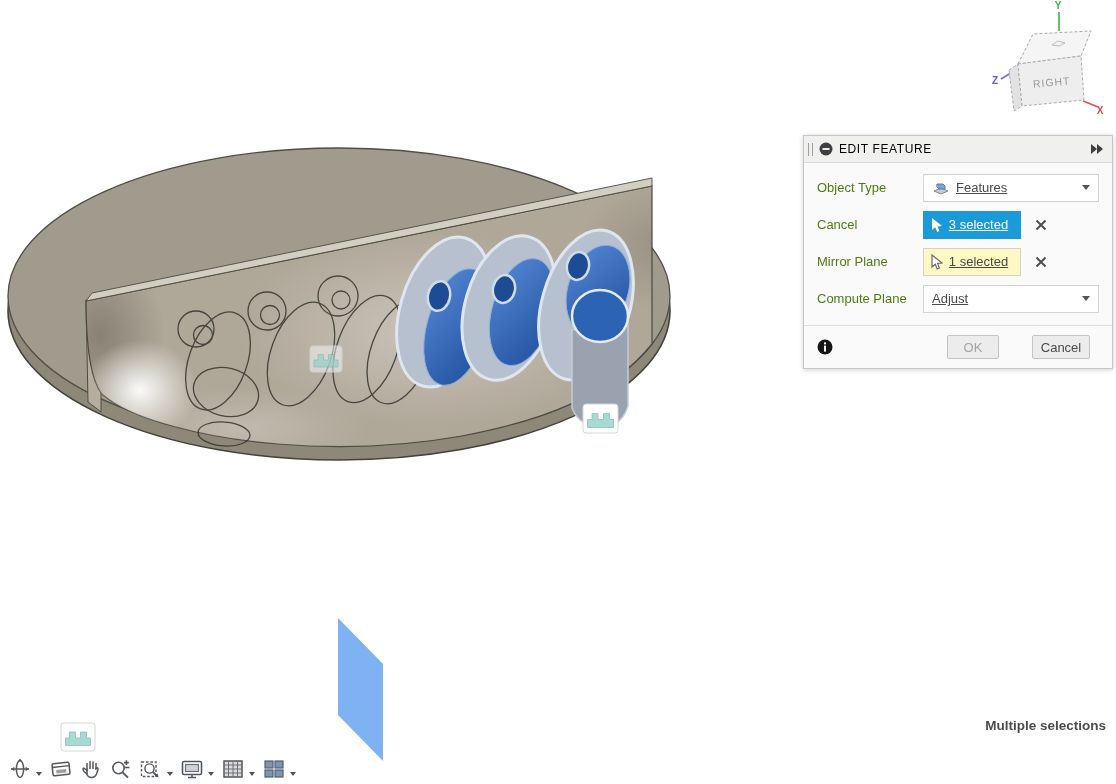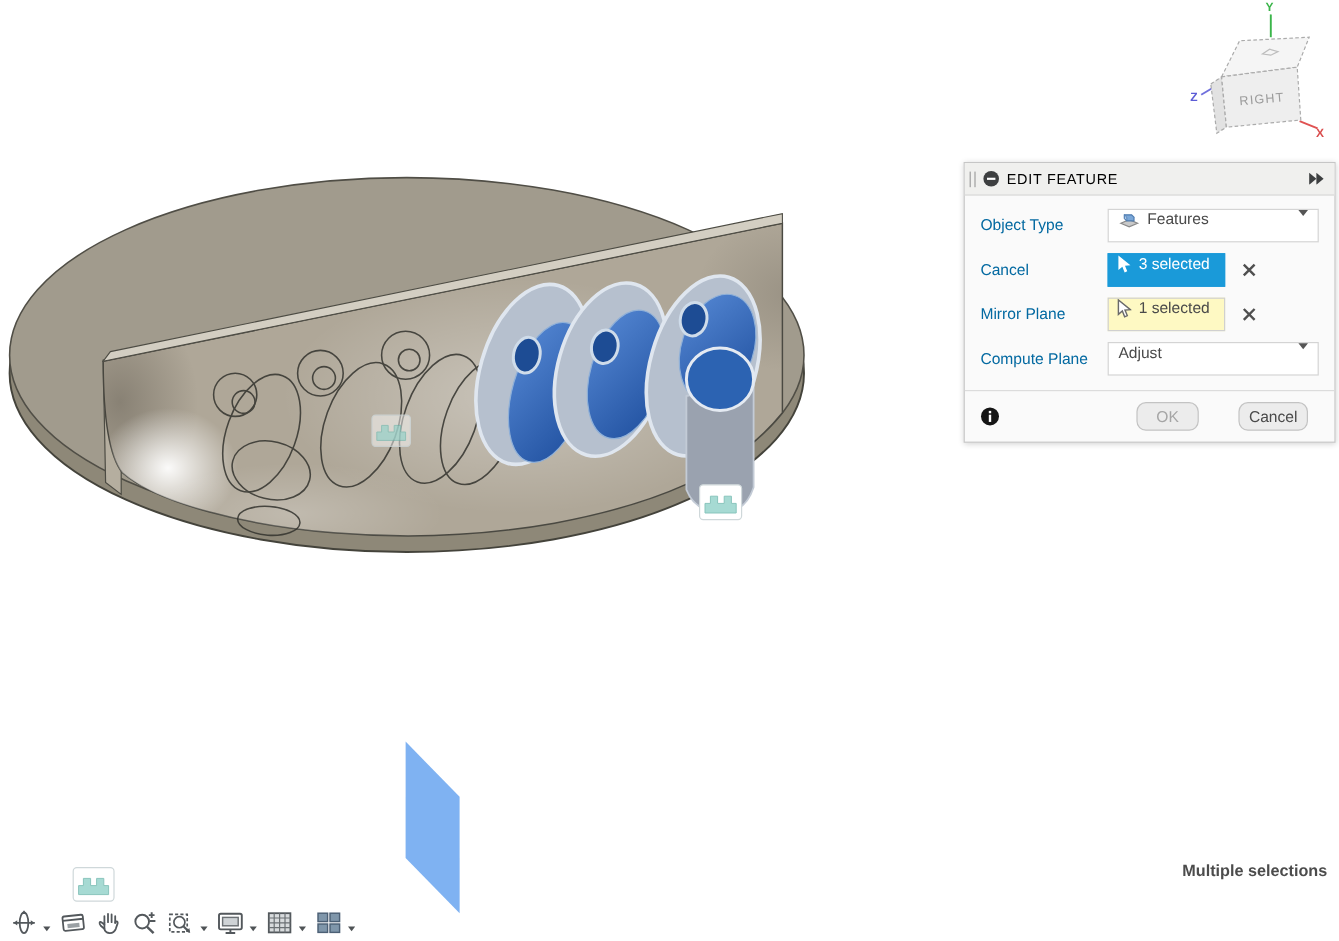--- a/index.html
+++ b/index.html
@@ -11,35 +11,35 @@
   .dialog{position:absolute;left:803px;top:135px;width:310px;background:#fafafa;
           border:1px solid #c6c6c6;box-shadow:0 1px 5px rgba(0,0,0,.18);box-sizing:border-box;}
   .dlg-header{height:26px;background:#f0f0ee;border-bottom:1px solid #d9d9d9;
               display:flex;align-items:center;padding:0 8px 0 4px;}
   .drag-handle{width:3px;height:13px;border-left:1px solid #9f9f9f;border-right:1px solid #9f9f9f;margin-right:6px;}
   .collapse{display:flex;align-items:center;margin-right:6px;cursor:pointer;}
   .dlg-title{font-size:12px;color:#000000;letter-spacing:.6px;flex:1;}
   .ff-icon{display:flex;align-items:center;cursor:pointer;}
   .dlg-body{padding:6px 0 8px 0;}
   .dlg-row{display:flex;align-items:center;height:37px;padding:0 13px;}
-  .lbl{width:106px;font-size:13px;color:#0369a1;flex:none;}
-  .ctl{height:28px;box-sizing:border-box;display:flex;font-size:13px;color:#4a4a4a;}
+  .lbl{width:106px;font-size:13px;color:#4d7c0f;flex:none;}
+  .ctl{height:28px;box-sizing:border-box;display:flex;align-items:center;font-size:13px;color:#4a4a4a;text-decoration:underline;}
   .dropdown{flex:1;background:#fff;border:1px solid #d4d4d4;padding:0 8px;cursor:pointer;}
   .dropdown .val{flex:1;}
   .caret{width:0;height:0;border-left:4px solid transparent;border-right:4px solid transparent;
          border-top:5px solid #555;margin-left:6px;}
   .selbtn{width:98px;background:#fef9c3;border:1px solid #d0d0d0;padding:0 6px;cursor:pointer;}
   .selbtn .val{flex:1;text-align:center;}
   .selbtn.selected{background:#1a9ad9;border-color:#1a9ad9;color:#fff;}
   .clear{margin-left:14px;display:flex;align-items:center;cursor:pointer;}
   .dlg-footer{border-top:1px solid #dcdcdc;height:42px;display:flex;align-items:center;
               padding:0 22px 0 13px;}
   .info{display:flex;align-items:center;flex:1;}
   .btn{height:24px;box-sizing:border-box;border:1px solid #c3c3c3;background:#ececec;
-       font-size:13px;border-radius:8px;display:flex;align-items:center;justify-content:center;cursor:pointer;}
+       font-size:13px;border-radius:2px;display:flex;align-items:center;justify-content:center;cursor:pointer;}
   .btn-ok{width:52px;color:#a5a5a5;margin-right:9px;}
   .btn-cancel{width:58px;color:#4a4a4a;margin-left:24px;}
 
   
   .toolbar{position:absolute;left:6px;bottom:2px;display:flex;align-items:center;gap:2px;}
   .tb-btn{width:28px;height:27px;display:flex;align-items:center;justify-content:center;cursor:pointer;}
   .tb-caret{width:0;height:0;border-left:3.5px solid transparent;border-right:3.5px solid transparent;
             border-top:4.5px solid #4f5356;margin:10px 3px 0 0;cursor:pointer;}
 
   

